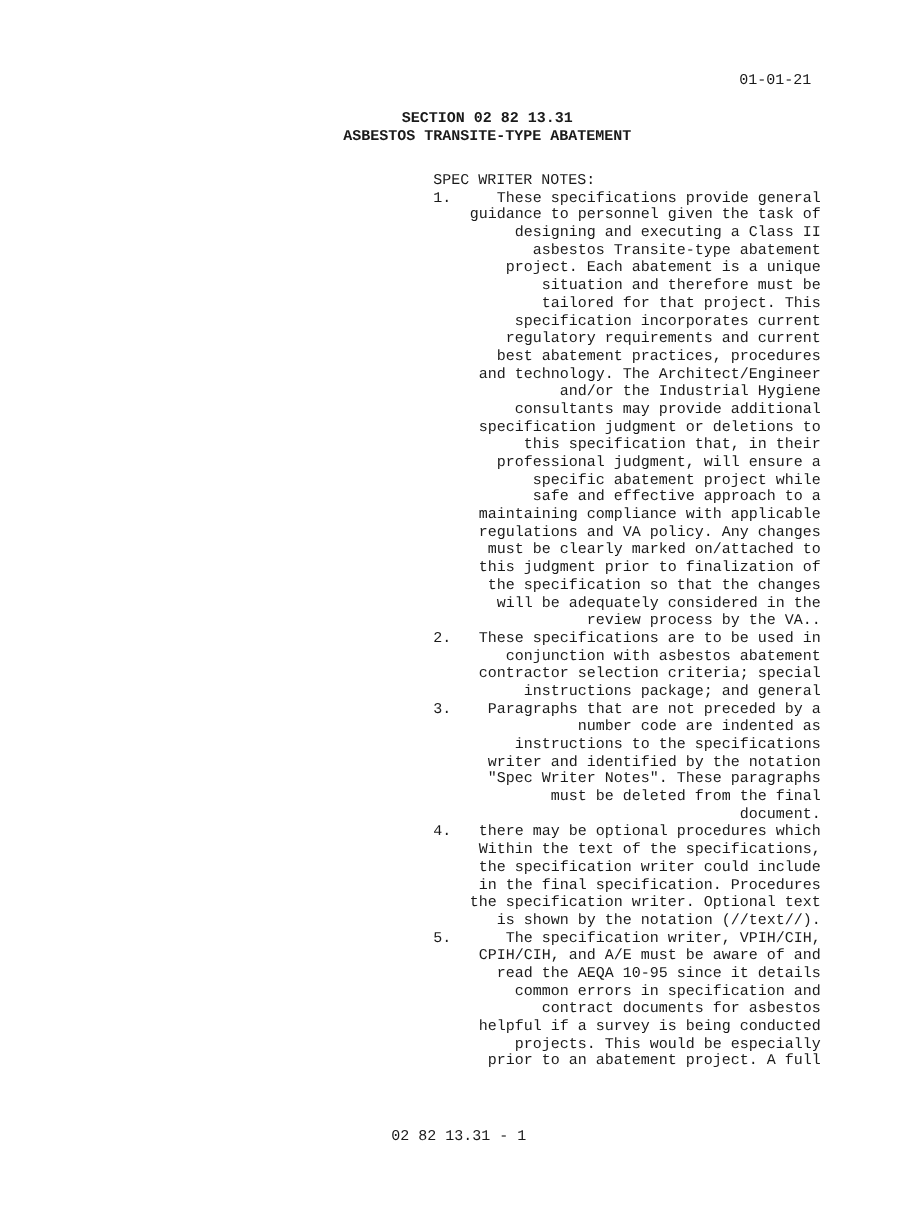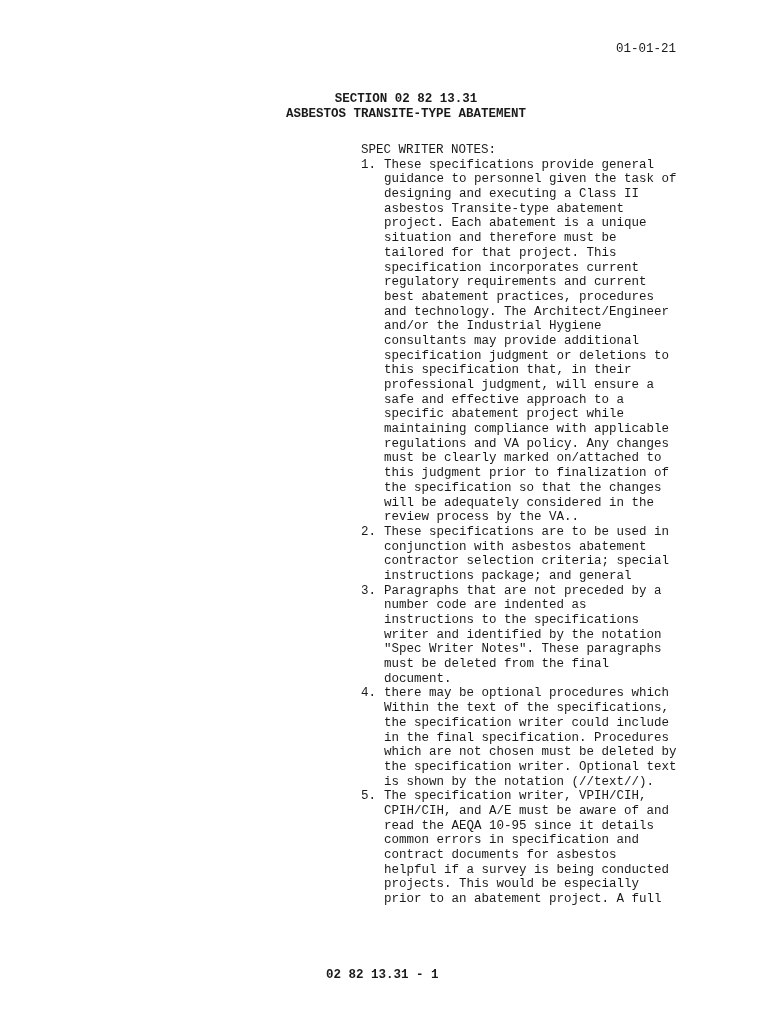--- a/index.html
+++ b/index.html
@@ -6,21 +6,21 @@
     body {
       width: 768px; height: 1024px;
       background: #ffffff;
       position: relative;
       overflow: hidden;
       font-family: "Liberation Mono", "DejaVu Sans Mono", monospace;
       color: #1a1a1a;
     }
     .page-date {
       position: absolute;
-      top: 42px; left: 616px;
+      top: 60px; left: 616px;
       font-size: 12.5px;
       line-height: 15px;
       white-space: pre;
     }
     .section-header {
       position: absolute;
       top: 92px; left: 0; width: 812px;
       text-align: center;
       font-weight: bold;
       font-size: 12.5px;
@@ -38,28 +38,27 @@
     .notes ol { list-style: none; margin: 0; padding: 0; }
     .notes li {
       position: relative;
       padding-left: 23px;
       width: 300px;
     }
     .notes li .num {
       position: absolute; left: 0; top: 0;
       white-space: pre;
     }
-    .notes li .line { display: block; white-space: pre; }
+    .notes li .line { display: block; white-space: pre; text-align: right; }
     .page-footer {
       position: absolute;
-      top: 968px; left: 326px;
+      top: 940px; left: 326px;
       font-size: 12.5px;
       line-height: 15px;
       white-space: pre;
-      font-weight: bold;
     }
   </style>
 </head>
 <body>
 
 <div class="page-date">01-01-21</div>
 
 <div class="section-header">
   <div>SECTION 02 82 13.31</div>
   <div>ASBESTOS TRANSITE-TYPE ABATEMENT</div>
@@ -79,22 +78,22 @@
         <span class="line">tailored for that project. This</span>
         <span class="line">specification incorporates current</span>
         <span class="line">regulatory requirements and current</span>
         <span class="line">best abatement practices, procedures</span>
         <span class="line">and technology. The Architect/Engineer</span>
         <span class="line">and/or the Industrial Hygiene</span>
         <span class="line">consultants may provide additional</span>
         <span class="line">specification judgment or deletions to</span>
         <span class="line">this specification that, in their</span>
         <span class="line">professional judgment, will ensure a</span>
+        <span class="line">specific abatement project while</span>
         <span class="line">safe and effective approach to a</span>
-        <span class="line">specific abatement project while</span>
         <span class="line">maintaining compliance with applicable</span>
         <span class="line">regulations and VA policy. Any changes</span>
         <span class="line">must be clearly marked on/attached to</span>
         <span class="line">this judgment prior to finalization of</span>
         <span class="line">the specification so that the changes</span>
         <span class="line">will be adequately considered in the</span>
         <span class="line">review process by the VA..</span>
       </li>
       <li>
         <span class="num">2.</span>
@@ -112,21 +111,20 @@
         <span class="line">"Spec Writer Notes". These paragraphs</span>
         <span class="line">must be deleted from the final</span>
         <span class="line">document.</span>
       </li>
       <li>
         <span class="num">4.</span>
         <span class="line">there may be optional procedures which</span>
         <span class="line">Within the text of the specifications,</span>
         <span class="line">the specification writer could include</span>
         <span class="line">in the final specification. Procedures</span>
-        <span class="line">which are not chosen must be deleted by</span>
         <span class="line">the specification writer. Optional text</span>
         <span class="line">is shown by the notation (//text//).</span>
       </li>
       <li>
         <span class="num">5.</span>
         <span class="line">The specification writer, VPIH/CIH,</span>
         <span class="line">CPIH/CIH, and A/E must be aware of and</span>
         <span class="line">read the AEQA 10-95 since it details</span>
         <span class="line">common errors in specification and</span>
         <span class="line">contract documents for asbestos</span>

